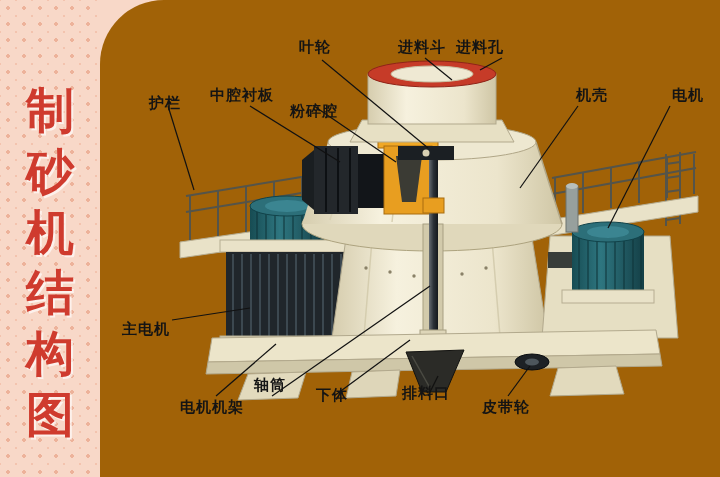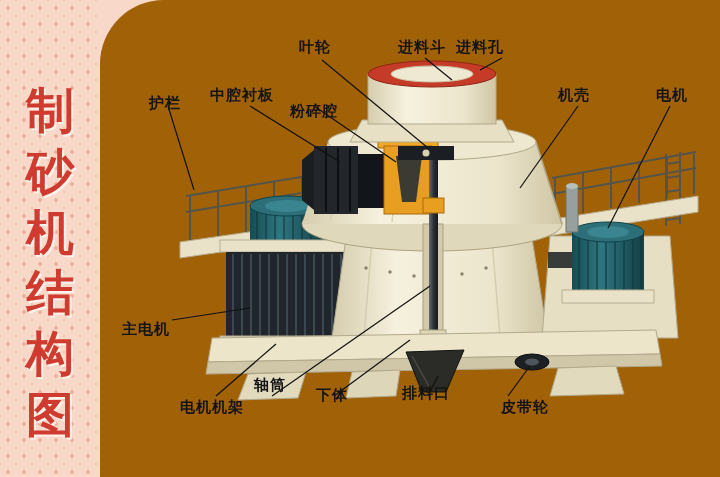--- a/index.html
+++ b/index.html
@@ -257,23 +257,23 @@
         <line x1="408" y1="396" x2="430" y2="366"></line>
       </g>
     </svg>
 
     <div class="label" style="left:215px;top:38px">叶轮</div>
     <div class="label" style="left:322px;top:38px">进料斗</div>
     <div class="label" style="left:380px;top:38px">进料孔</div>
     <div class="label" style="left:65px;top:94px">护栏</div>
     <div class="label" style="left:142px;top:86px">中腔衬板</div>
     <div class="label" style="left:214px;top:102px">粉碎腔</div>
-    <div class="label" style="left:474px;top:86px">机壳</div>
-    <div class="label" style="left:572px;top:86px">电机</div>
+    <div class="label" style="left:492px;top:86px">机壳</div>
+    <div class="label" style="left:588px;top:86px">电机</div>
     <div class="label" style="left:46px;top:320px">主电机</div>
     <div class="label" style="left:112px;top:398px">电机机架</div>
     <div class="label" style="left:170px;top:376px">轴筒</div>
     <div class="label" style="left:232px;top:386px">下体</div>
     <div class="label" style="left:326px;top:384px">排料口</div>
-    <div class="label" style="left:425px;top:398px">皮带轮</div>
+    <div class="label" style="left:406px;top:398px">皮带轮</div>
 
   </main>
 </div>
 
 </body></html>

